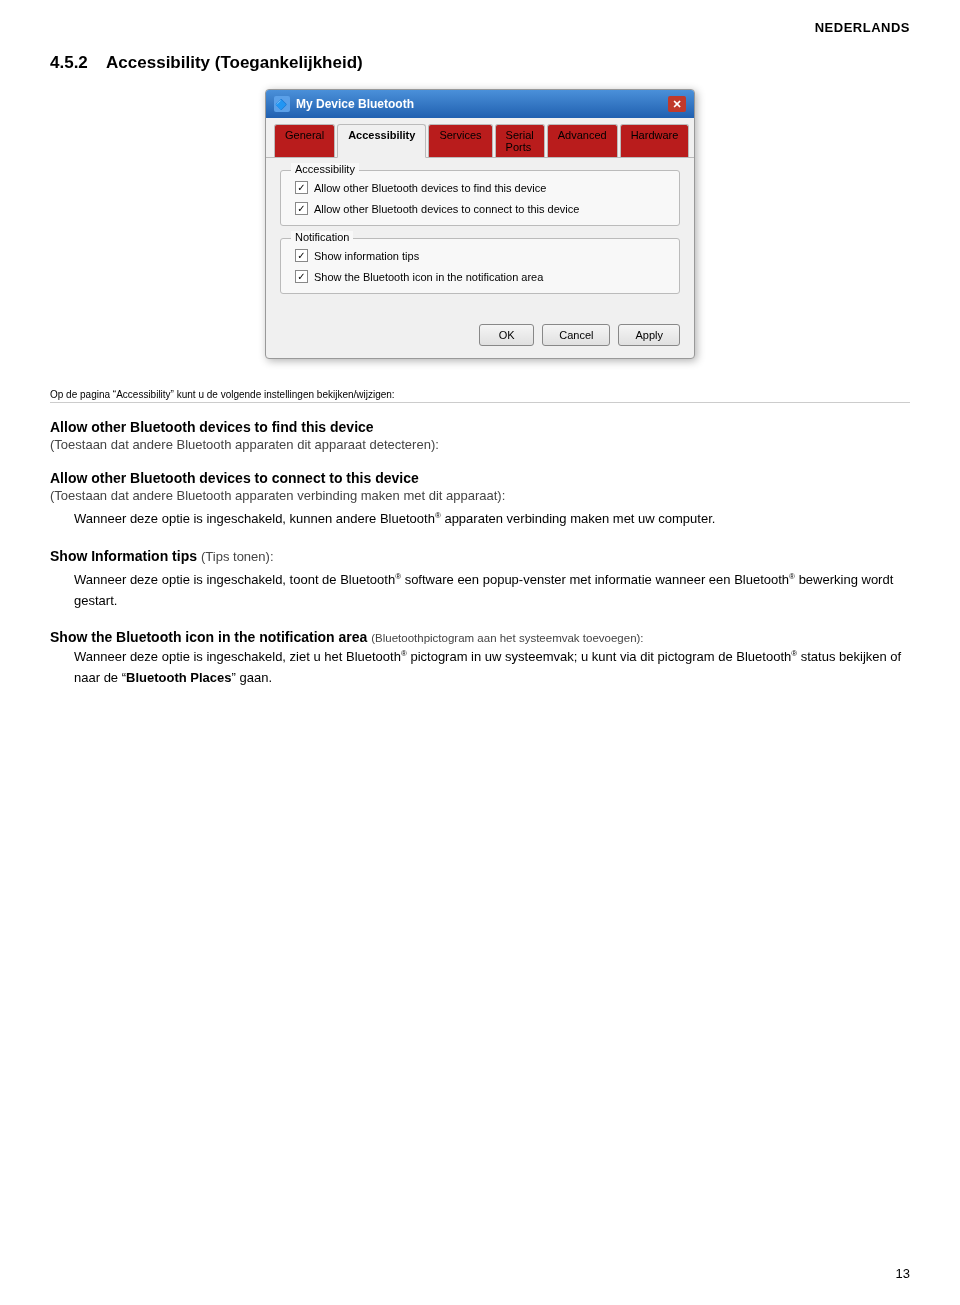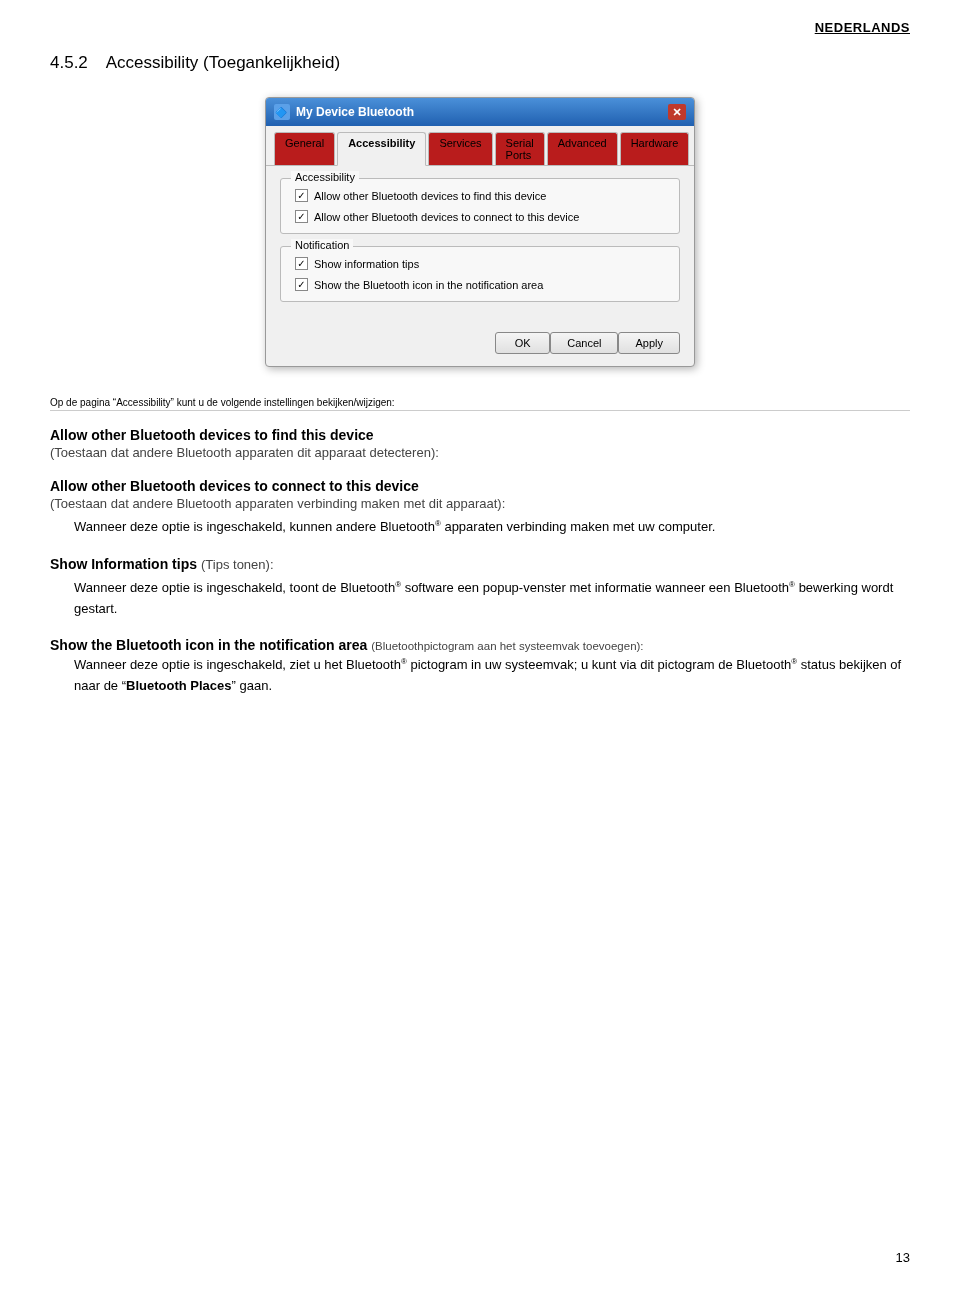--- a/index.html
+++ b/index.html
@@ -12,28 +12,27 @@
       min-height: 1305px;
       position: relative;
       padding: 20px 50px 40px 50px;
     }
 
     .page-header {
       text-align: right;
       font-weight: bold;
       font-size: 13px;
       margin-bottom: 18px;
-      text-decoration: underline;
       letter-spacing: 0.5px;
     }
 
     .section-title {
       font-size: 17px;
-      font-weight: normal;
-      margin-bottom: 24px;
+      font-weight: bold;
+      margin-bottom: 16px;
     }
 
     
     .dialog-wrapper {
       display: flex;
       justify-content: center;
       margin-bottom: 28px;
     }
 
     .dialog {
@@ -168,21 +167,21 @@
 
     .dialog-checkbox.checked::after {
       content: '✓';
       font-size: 10px;
       color: #000;
     }
 
     .dialog-buttons {
       display: flex;
       justify-content: flex-end;
-      gap: 0;
+      gap: 8px;
       padding: 6px 14px 12px 14px;
     }
 
     .dialog-btn {
       padding: 4px 16px;
       border: 1px solid #888;
       background: linear-gradient(to bottom, #f5f5f5, #e0e0e0);
       border-radius: 3px;
       cursor: pointer;
       font-size: 11px;
@@ -220,21 +219,21 @@
     }
 
     .feature-description {
       font-size: 13px;
       line-height: 1.6;
       padding-left: 24px;
     }
 
     .page-number {
       position: absolute;
-      bottom: 40px;
+      bottom: 24px;
       right: 50px;
       font-size: 13px;
     }
 
     sup {
       font-size: 8px;
       vertical-align: super;
     }
   </style>
 </head>

